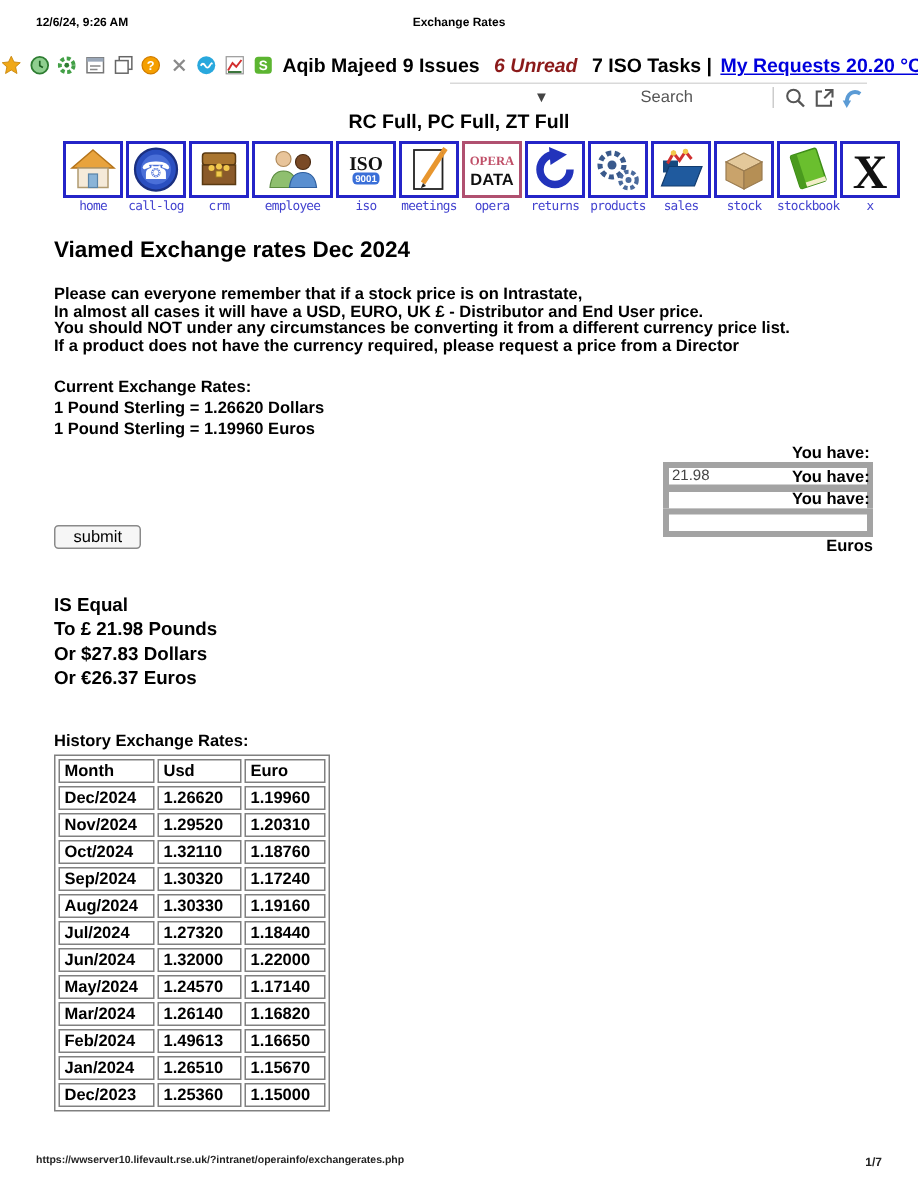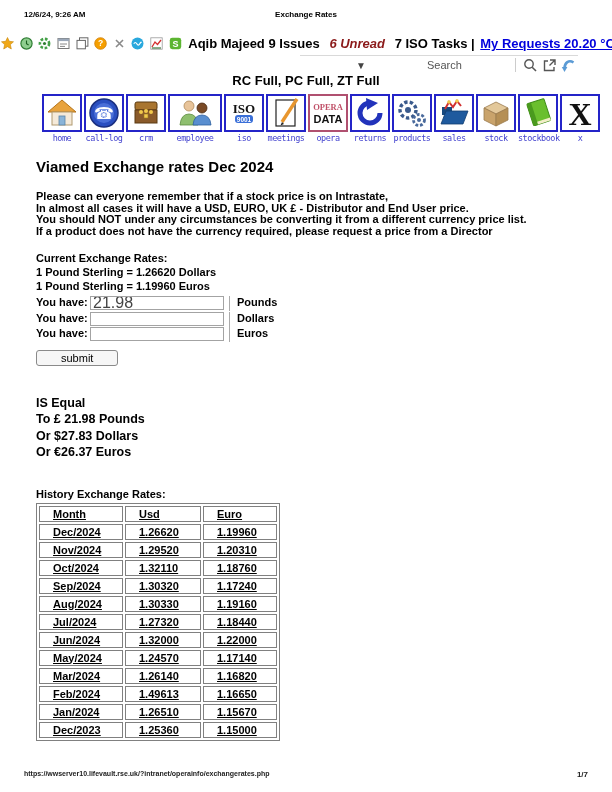--- a/index.html
+++ b/index.html
@@ -40,35 +40,35 @@
   .nav-box.opera-border{border-color:#b05070;}
   .nav-label{display:block;font-family:"DejaVu Sans Mono",monospace;font-size:8.5px;
     color:#4343cf;margin-top:1px;letter-spacing:-0.5px;}
   
   .content{position:absolute;top:158px;left:36px;right:30px;}
   h1.page-h1{font-size:15px;font-weight:bold;margin:0 0 16px 0;}
   .notice div{font-size:11px;font-weight:bold;line-height:11.5px;}
   .rates{margin-top:14px;}
   .rates div{font-size:11px;font-weight:bold;line-height:14px;}
   .converter{margin-top:3px;}
-  .conv-row{display:flex;align-items:flex-start;height:15.5px;}
+  .conv-row{display:flex;align-items:flex-end;height:15.5px;flex-direction:column;}
   .conv-label{font-size:11px;font-weight:bold;width:54px;}
-  .conv-input{width:128px;height:12px;border:1px solid #a3a3a3;font-size:16px;
+  .conv-input{width:128px;height:12px;border:4px solid #a3a3a3;font-size:10px;
     padding:0 2px;font-family:"Liberation Sans",sans-serif;color:#444;}
   .conv-div{width:1px;height:15px;background:#aaa;margin-left:5px;}
   .conv-cur{font-size:11px;font-weight:bold;margin-left:7px;}
-  .submit-btn{margin-top:7px;font-size:11px;padding:1px 24px;border:1px solid #8a8a8a;
+  .submit-btn{margin-top:7px;font-size:11px;padding:1px 12px;border:1px solid #8a8a8a;
     border-radius:3px;background:#f6f6f6;font-family:"Liberation Sans",sans-serif;cursor:pointer;}
   .result{margin-top:29px;}
   .result div{font-size:12.5px;font-weight:bold;line-height:16.5px;}
   .history-title{margin-top:27px;font-size:11px;font-weight:bold;}
   table.history{margin-top:3px;border-collapse:separate;border-spacing:2px;
     border:1px solid #808080;background:#fff;}
   table.history th,table.history td{border:1px solid #808080;font-size:11px;
-    font-weight:bold;text-align:left;padding:0px 13px;height:14px;white-space:nowrap;text-decoration:underline;}
+    font-weight:bold;text-align:left;padding:0px 3px;height:14px;white-space:nowrap;}
   table.history th{font-weight:bold;}
   td.c-month{width:56px;} td.c-usd{width:48px;} td.c-euro{width:46px;}
 </style>
 </head>
 <body>
 
 <div class="print-header">
   <span>12/6/24, 9:26 AM</span>
   <span class="ph-title">Exchange Rates</span>
 </div>

